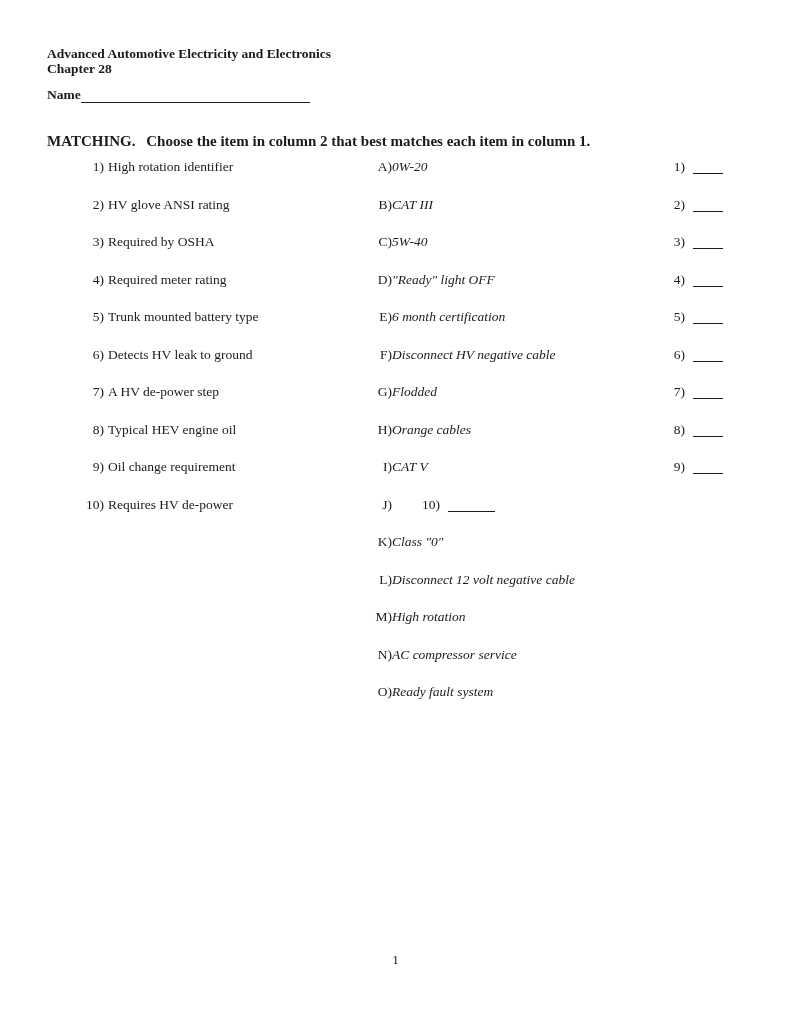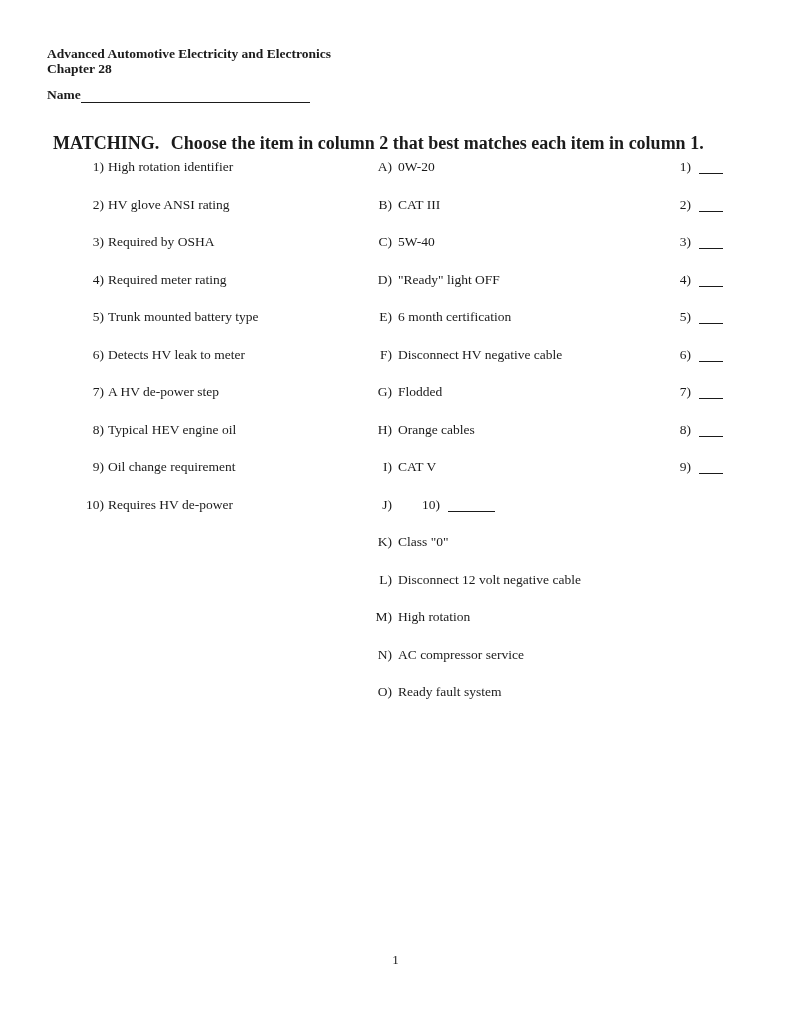--- a/index.html
+++ b/index.html
@@ -34,43 +34,43 @@
     font-weight: 700;
   }
   .name-blank {
     display: inline-block;
     width: 229px;
     height: 15px;
     border-bottom: 1.5px solid #1b1b1b;
   }
   .instructions {
     position: absolute;
-    left: 53px;
+    left: 47px;
     top: 133px;
-    font-size: 18px;
+    font-size: 15px;
     font-weight: 700;
   }
   .instructions .instr-text { margin-left: 7px; }
   .matching-list {
     position: absolute;
     left: 0;
     top: 158px;
     width: 791px;
   }
   .row {
     display: flex;
     align-items: flex-start;
     height: 37.5px;
     font-size: 13.5px;
     line-height: 17px;
   }
   .c1l { width: 104px; text-align: right; flex: none; }
   .c1t { width: 237px; padding-left: 4px; flex: none; }
   .c2l { width: 47px;  text-align: right; flex: none; }
-  .c2t { width: 245px; padding-left: 6px; flex: none; }
+  .c2t { width: 245px; padding-left: 0; flex: none; font-style: italic; }
   .c3l { width: 48px;  text-align: right; flex: none; }
   .c3b {
     width: 47px;
     height: 15px;
     margin-left: 8px;
     border-bottom: 1.5px solid #1b1b1b;
     flex: none;
   }
   .row.tail .c2l { margin-left: 345px; }
   .page-number {
@@ -144,21 +144,21 @@
       <span class="c1l">5)</span>
       <span class="c1t">Trunk mounted battery type</span>
       <span class="c2l">E)</span>
       <span class="c2t">6 month certification</span>
       <span class="c3l">5)</span>
       <span class="c3b"></span>
     </div>
 
     <div class="row">
       <span class="c1l">6)</span>
-      <span class="c1t">Detects HV leak to meter</span>
+      <span class="c1t">Detects HV leak to ground</span>
       <span class="c2l">F)</span>
       <span class="c2t">Disconnect HV negative cable</span>
       <span class="c3l">6)</span>
       <span class="c3b"></span>
     </div>
 
     <div class="row">
       <span class="c1l">7)</span>
       <span class="c1t">A HV de-power step</span>
       <span class="c2l">G)</span>

